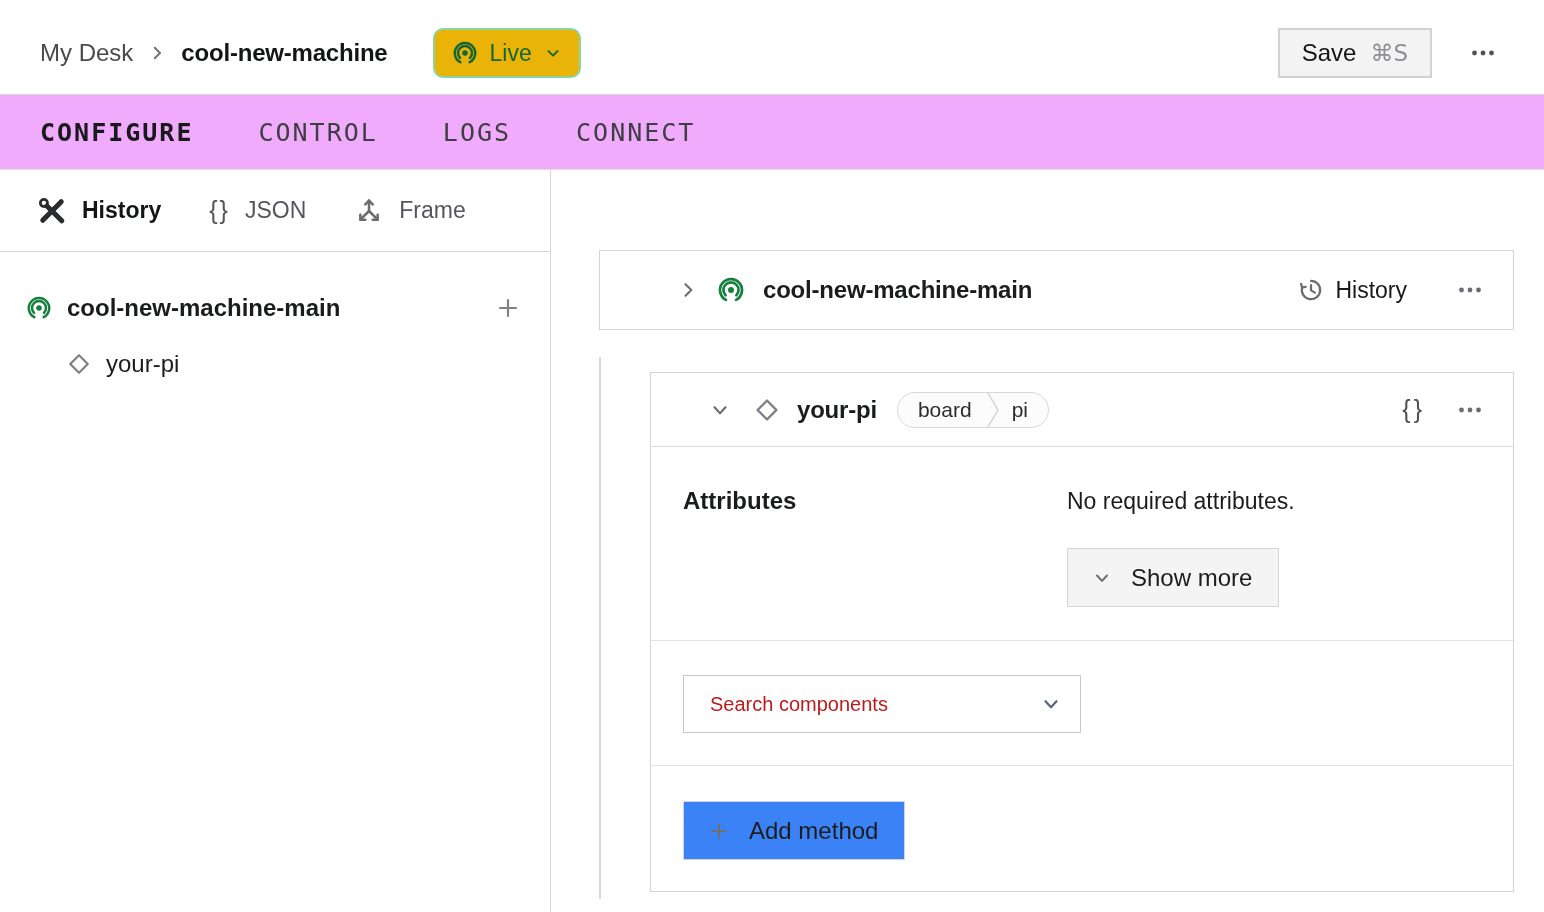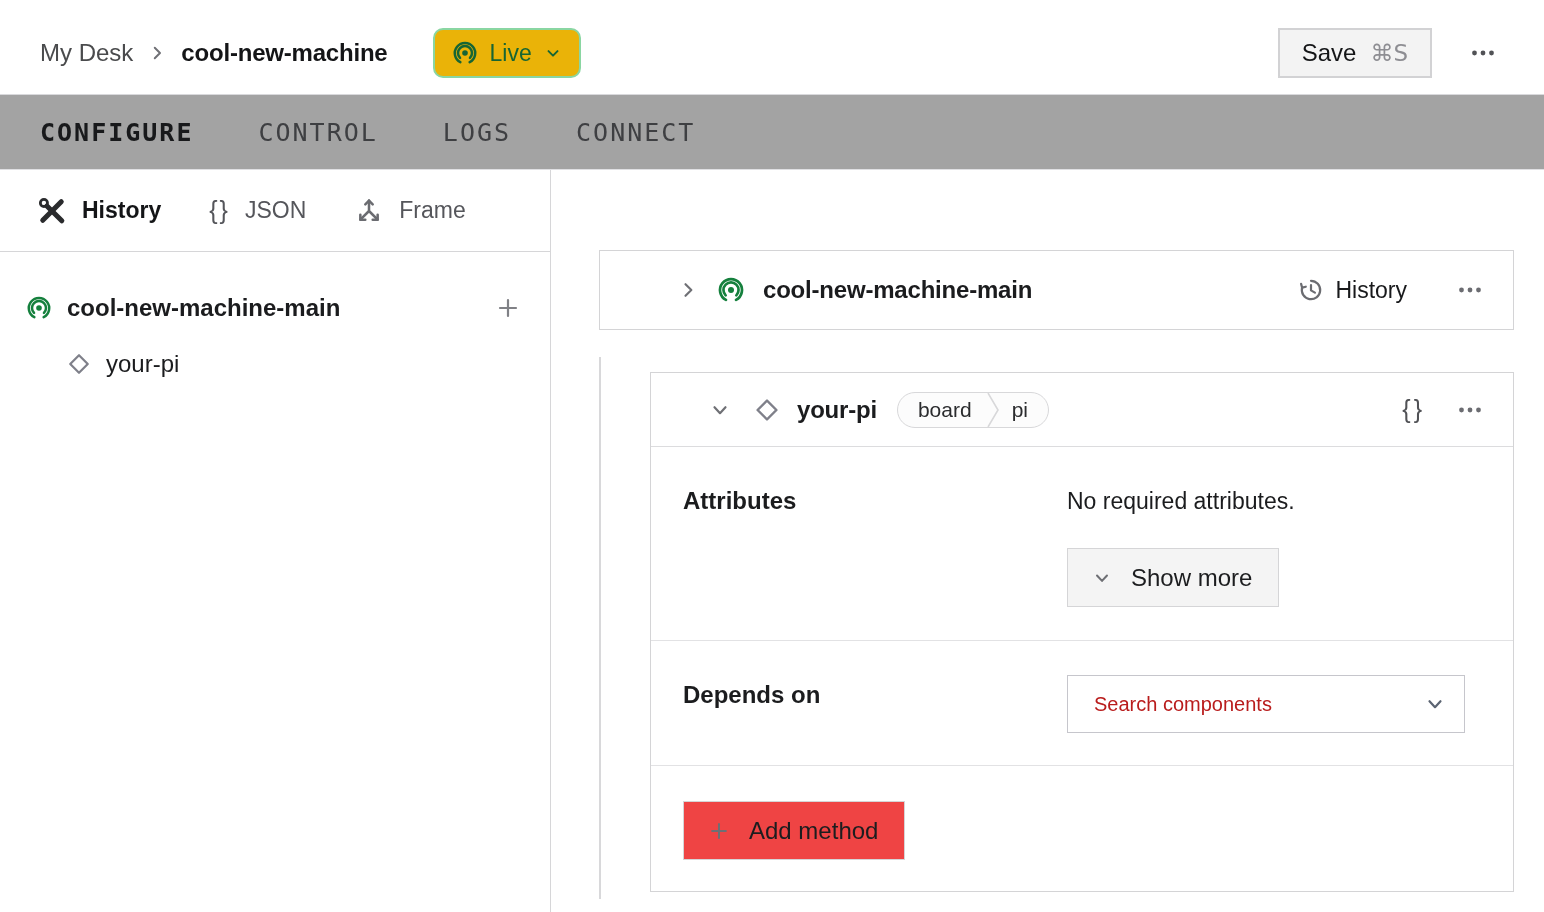--- a/index.html
+++ b/index.html
@@ -23,21 +23,21 @@
     margin-left:auto; height:50px; padding:0 22px; display:flex; align-items:center; gap:14px;
     background:#f3f3f3; border:2px solid #d2d2d4; font-size:24px; color:#141517; cursor:pointer;
     font-family:"Liberation Sans", sans-serif;
   }
   .save-shortcut { color:#8e8e93; font-family:"DejaVu Sans", sans-serif; font-size:23px; }
   .dots-btn { background:none; border:none; cursor:pointer; display:flex; align-items:center; padding:4px; }
   .topbar .dots-btn { margin-left:34px; }
 
   
   .tabbar {
-    height:76px; background:#a3a3a3; border-top:1px solid #d9d9dc; border-bottom:1px solid #e0e0e3;
+    height:76px; background:#f0abfc; border-top:1px solid #d9d9dc; border-bottom:1px solid #e0e0e3;
     display:flex; align-items:center; gap:65px; padding:0 40px;
     font-family:"DejaVu Sans Mono", monospace; font-size:25px; letter-spacing:2px; color:#3e3f42;
   }
   .tab { cursor:pointer; }
   .tab.active { font-weight:700; color:#18191b; }
 
   
   .body { display:flex; height:754px; }
   .sidebar { width:551px; min-width:551px; border-right:1.5px solid #d6d6d8; background:#fff; }
   .mode-row { height:82px; display:flex; align-items:center; gap:48px; padding-left:37px; border-bottom:1.5px solid #d6d6d8; font-size:23px; }
@@ -85,21 +85,21 @@
   .showmore-btn { margin-top:30px; height:59px; width:212px; display:flex; align-items:center; gap:19px; padding:18px 24px; background:#f4f4f4; border:1.5px solid #d5d5d7; font-size:24px; color:#1c1d1f; cursor:pointer; font-family:"Liberation Sans", sans-serif; }
 
   .row-depends { height:125px; }
   .row-depends .row-label { padding-top:36px; }
   .depends-select { margin-top:34px; width:398px; height:58px; display:flex; align-items:center; padding:0 18px 0 26px; border:1.5px solid #c6c6cc; background:#fff; cursor:pointer; }
   .select-placeholder { font-size:20px; color:#b91c1c; }
   .depends-select svg { margin-left:auto; }
 
   .row-capture { height:125px; }
   .row-capture .row-label { padding-top:37px; }
-  .addmethod-btn { margin-top:35px; height:59px; width:222px; display:flex; align-items:center; gap:19px; padding:0 24px; background:#ef4444; border:1.5px solid #d5d5d7; font-size:24px; color:#1c1d1f; cursor:pointer; font-family:"Liberation Sans", sans-serif; }
+  .addmethod-btn { margin-top:35px; height:59px; width:222px; display:flex; align-items:center; gap:19px; padding:0 24px; background:#3b82f6; border:1.5px solid #d5d5d7; font-size:24px; color:#1c1d1f; cursor:pointer; font-family:"Liberation Sans", sans-serif; }
 </style>
 </head>
 <body>
 
 <div class="app">
 
   <header class="topbar">
     <nav class="breadcrumb">
       <span class="crumb-parent">My Desk</span>
       <span style="display:flex;">
@@ -280,21 +280,20 @@
                 <svg width="20" height="20" viewBox="0 0 24 24" fill="none">
                     <polyline points="6,9 12,15.5 18,9" stroke="#6e6f74" stroke-width="2.4" stroke-linecap="round" stroke-linejoin="round"></polyline>
                   </svg>
               </span>
               <span>Show more</span>
             </button>
           </div>
         </div>
 
         <div class="comp-row row-depends">
-          <div class="row-label">Depends on</div>
           <div>
             <div class="depends-select">
               <span class="select-placeholder">Search components</span>
               <svg width="22" height="22" viewBox="0 0 24 24" fill="none">
                   <polyline points="6,9 12,15.5 18,9" stroke="#5b6472" stroke-width="2.4" stroke-linecap="round" stroke-linejoin="round"></polyline>
                 </svg>
             </div>
           </div>
         </div>
 

